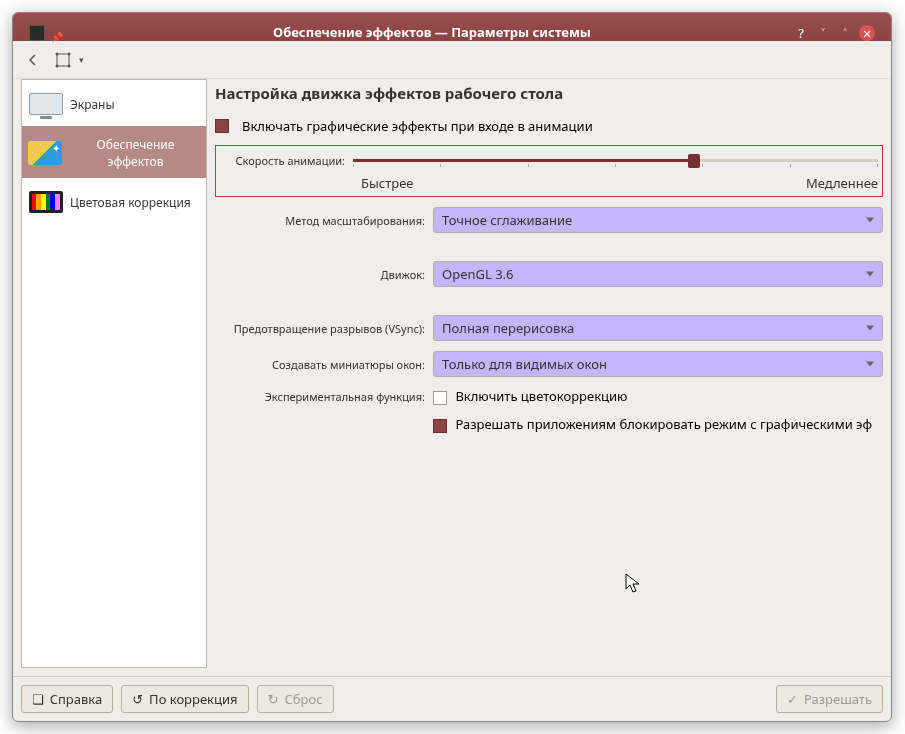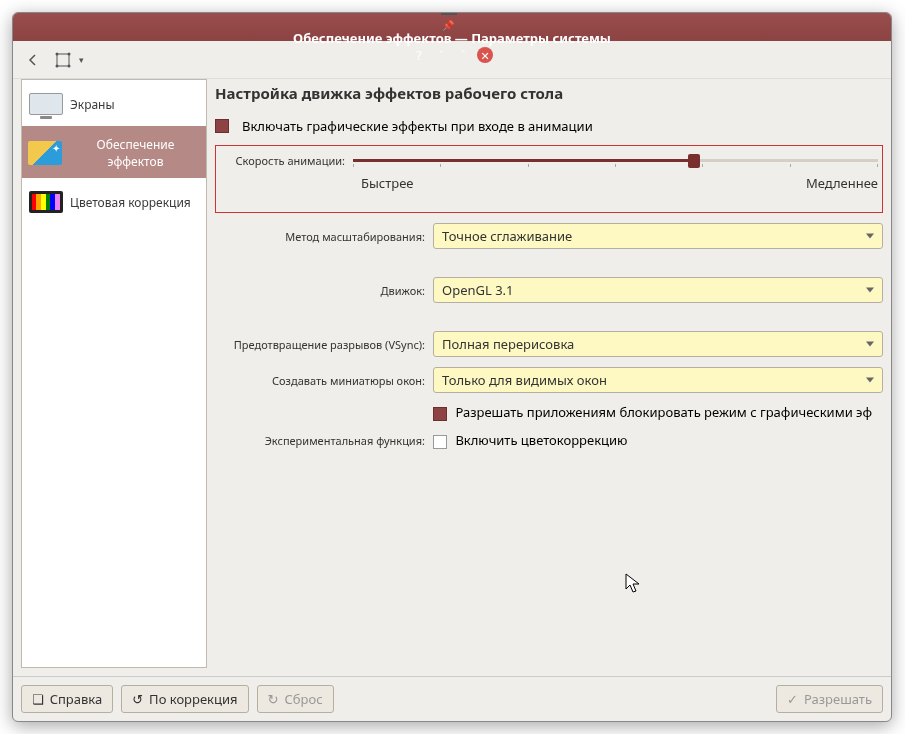--- a/index.html
+++ b/index.html
@@ -10,24 +10,23 @@
   border: 1px solid #888;
   border-radius: 6px;
   box-shadow: 0 4px 18px rgba(0,0,0,0.35);
   display: flex; flex-direction: column;
   overflow: hidden;
 }
 .titlebar {
   height: 28px;
   background: linear-gradient(#9a4d4d, #8d4343);
   color: #fff;
-  display: flex; align-items: center;
-  padding: 0 0;
+  display: flex; align-items: flex-end;
+  padding: 0 16px;
   font-size: 12px;
-  flex-direction: column;
 }
 .titlebar .app-icon {
   width: 16px; height: 16px; background: #2a2a2a;
   margin-right: 6px; border: 1px solid rgba(255,255,255,0.2);
 }
 .titlebar .pin { width: 14px; height: 14px; margin-right: 6px; opacity: 0.9; }
 .titlebar .pin::before { content:"📌"; font-size:10px; }
 .titlebar .title { flex:1; text-align: center; font-weight: bold; font-size: 13px; }
 .titlebar .win-btns { display:flex; gap:6px; align-items:center; }
 .titlebar .win-btn { width:16px; height:16px; display:flex; align-items:center; justify-content:center; color:#fff; cursor:pointer; }
@@ -66,21 +65,21 @@
   display:flex; flex-direction:column;
   overflow:hidden;
 }
 .main h2 { font-size: 15px; font-weight:bold; color:#333; margin: 4px 0 14px 0; }
 .row { display:flex; align-items:center; margin-bottom: 10px; gap:8px; }
 .row .lbl { width: 210px; text-align:right; color:#333; font-size:11px; }
 .row .ctrl { flex:1; }
 .check { width:14px; height:14px; background:#8d4343; border:1px solid #6b2f2f; display:inline-block; vertical-align:middle; margin-right:5px; }
 .check.empty { background:#fff; border:1px solid #999; }
 .combo {
-  width:100%; height:26px; background:#fef9c3; border:1px solid #b5afa3;
+  width:100%; height:26px; background:#c4b5fd; border:1px solid #b5afa3;
   border-radius:3px; padding: 0 22px 0 8px; position:relative;
   display:flex; align-items:center; font-size:13px; color:#333; cursor:pointer;
 }
 .combo::after { content:""; position:absolute; right:8px; top:50%; transform:translateY(-50%); border-left:4px solid transparent; border-right:4px solid transparent; border-top:5px solid #666; }
 .highlight { border:1px solid #c33; padding: 6px 4px 4px 4px; background:#f0eeea; }
 .slider-wrap { position:relative; height:16px; }
 .slider-track { position:absolute; top:7px; left:0; right:0; height:3px; background:#d5cfc4; }
 .slider-fill { position:absolute; top:7px; left:0; height:3px; background:#7a2f2f; width:65%; }
 .slider-handle { position:absolute; top:2px; width:12px; height:14px; background:#7a2f2f; border-radius:2px; left:calc(65% - 6px); cursor:pointer; }
 .slider-ticks { position:absolute; top:12px; left:0; right:0; display:flex; justify-content:space-between; }
@@ -183,21 +182,21 @@
                   <span></span>
                   <span></span>
                   <span></span>
                   <span></span>
                   <span></span>
                   <span></span>
                 </div>
             </div>
           </div>
         </div>
-        <div class="row" style="margin-bottom:16px;">
+        <div class="row" style="margin-bottom:0;">
           <div style="width:133px;"></div>
           <div class="ctrl scale-labels">
             <span>Быстрее</span>
             <span>Медленнее</span>
           </div>
         </div>
       </div>
 
       <div class="row">
         <div class="lbl">Метод масштабирования:</div>
@@ -207,21 +206,21 @@
             </div>
           </div>
       </div>
 
       <div style="height:18px;"></div>
 
       <div class="row">
         <div class="lbl">Движок:</div>
         <div class="ctrl">
             <div class="combo">
-              <span>OpenGL 3.1</span>
+              <span>OpenGL 3.6</span>
             </div>
           </div>
       </div>
 
       <div style="height:18px;"></div>
 
       <div class="row">
         <div class="lbl">Предотвращение разрывов (VSync):</div>
         <div class="ctrl">
             <div class="combo">
@@ -230,35 +229,35 @@
           </div>
       </div>
 
       <div class="row">
         <div class="lbl">Создавать миниатюры окон:</div>
         <div class="ctrl">
             <div class="combo">
               <span>Только для видимых окон</span>
             </div>
           </div>
+      </div>
+
+      <div class="row">
+        <div class="lbl">Экспериментальная функция:</div>
+        <div class="ctrl">
+          <span class="check empty"></span>
+          <span>Включить цветокоррекцию</span>
+        </div>
       </div>
 
       <div class="row">
         <div class="lbl"></div>
         <div class="ctrl">
           <span class="check"></span>
           <span>Разрешать приложениям блокировать режим с графическими эф</span>
-        </div>
-      </div>
-
-      <div class="row">
-        <div class="lbl">Экспериментальная функция:</div>
-        <div class="ctrl">
-          <span class="check empty"></span>
-          <span>Включить цветокоррекцию</span>
         </div>
       </div>
     </div>
   </div>
 
   <div class="bottom-bar">
     <div class="btn">
       <span class="ic">❏</span>
       <span>Справка</span>
     </div>

